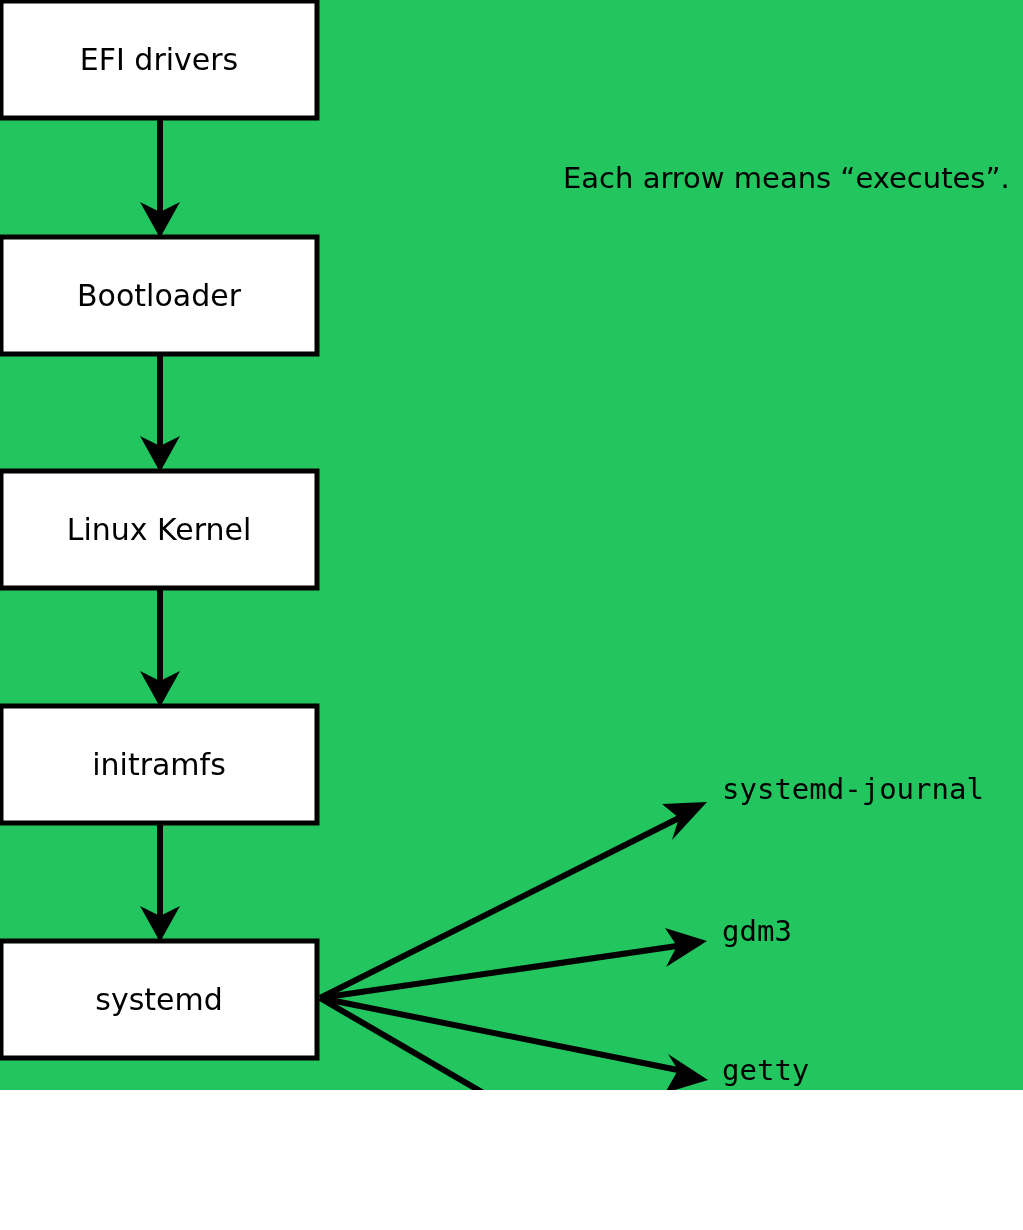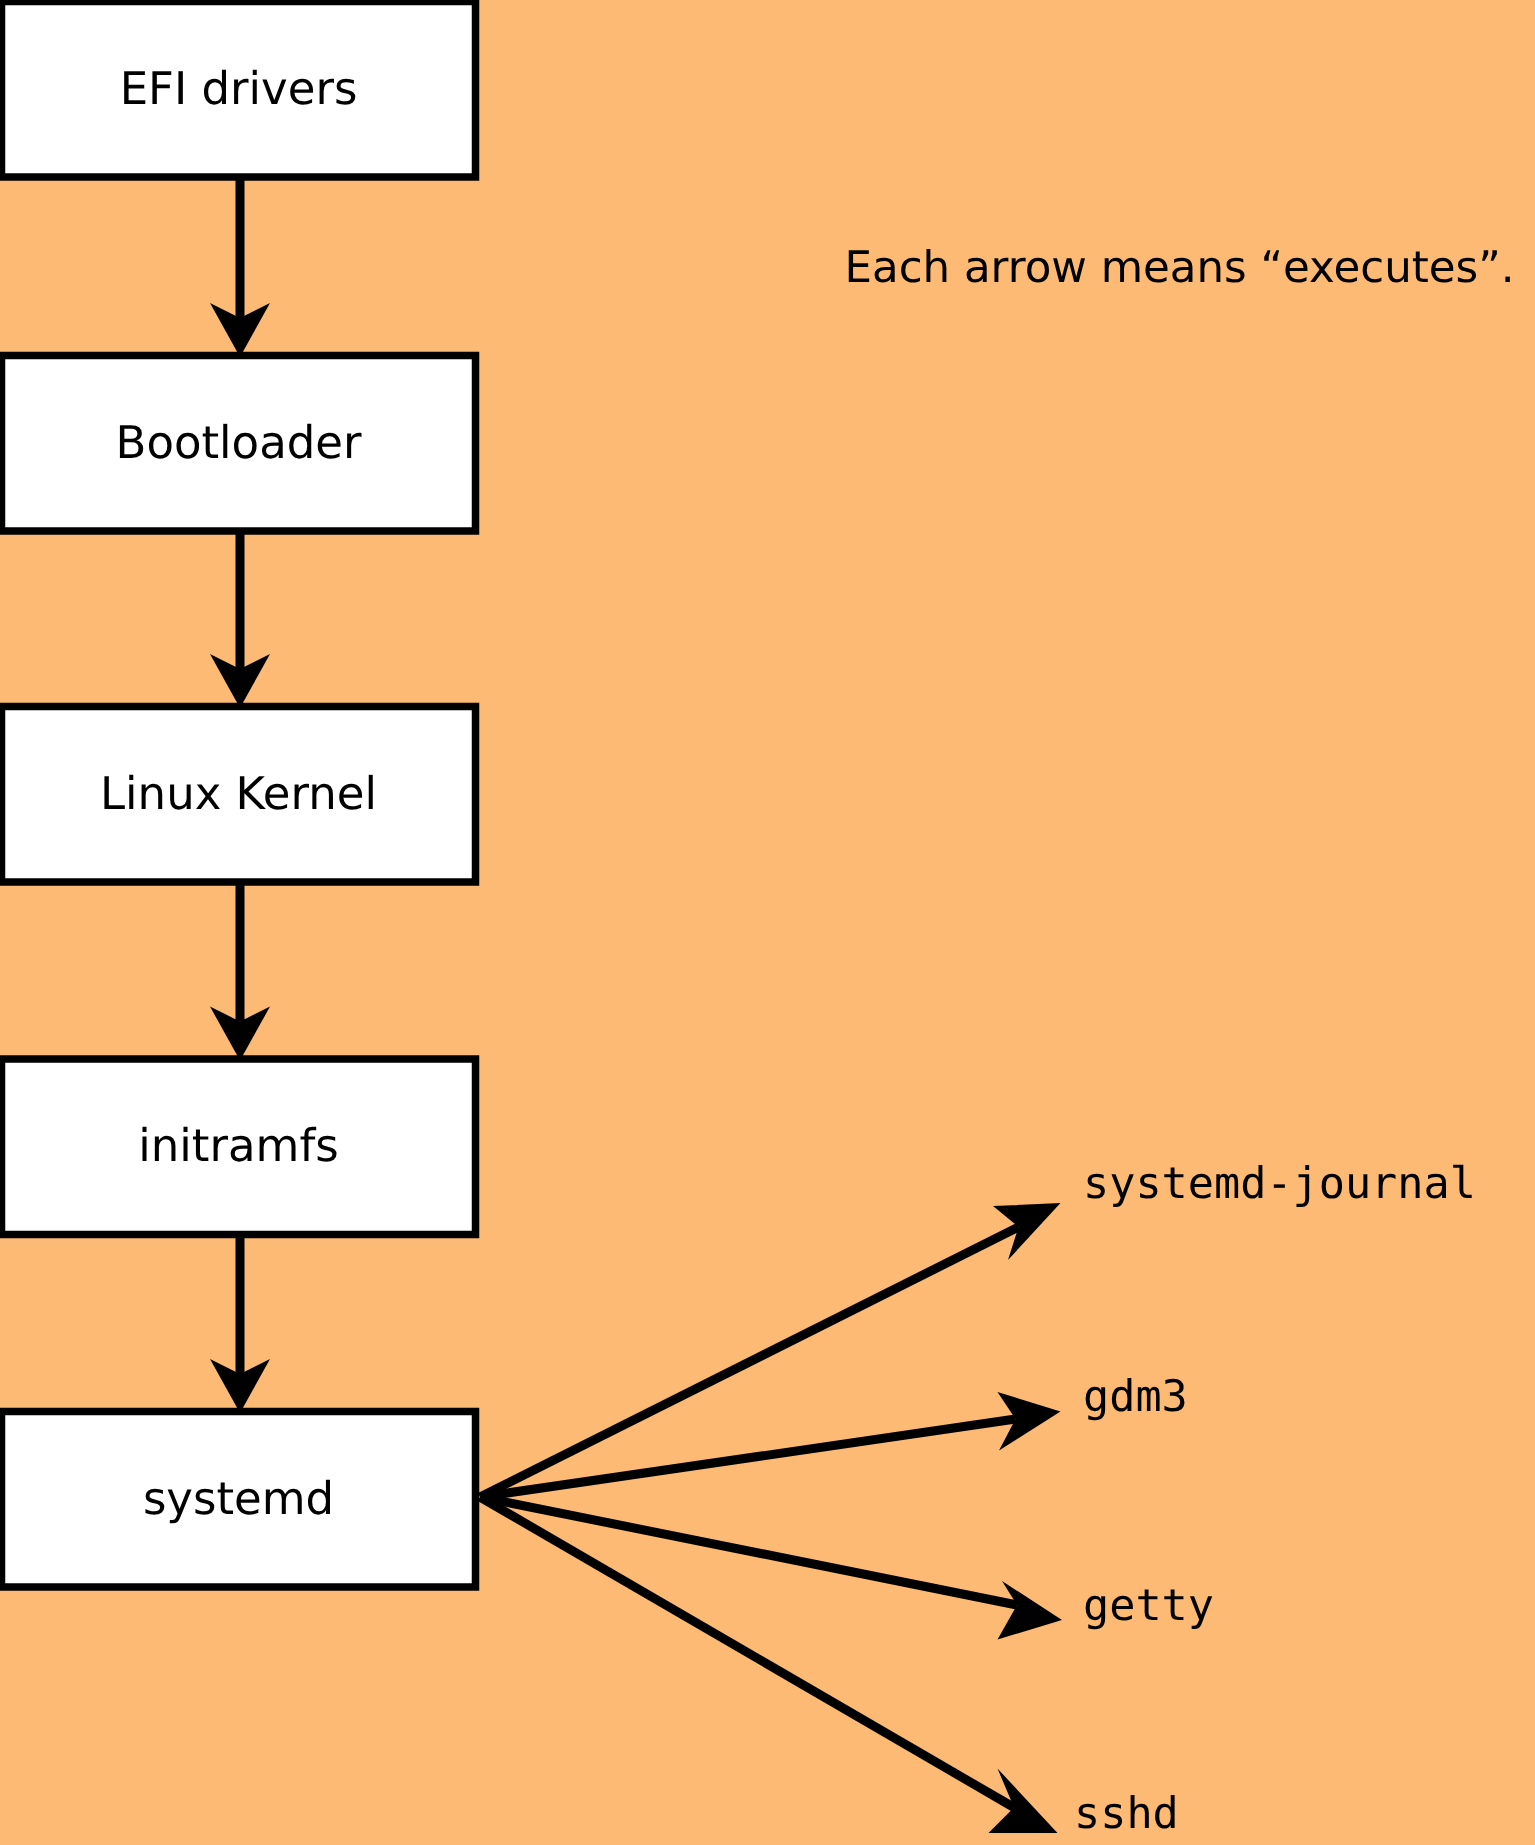--- a/index.html
+++ b/index.html
@@ -3,22 +3,22 @@
 <meta charset="utf-8">
 <style>
   html, body {
     margin: 0;
     padding: 0;
     background: #ffffff;
   }
   #canvas {
     position: relative;
     width: 1023px;
-    height: 1230px;
-    background: #fdba74;
+    height: 1090px;
+    background: #22c55e;
     overflow: hidden;
     font-family: "DejaVu Sans", "Liberation Sans", sans-serif;
   }
   #diagram-svg {
     position: absolute;
     left: 0;
     top: 0;
     width: 1023px;
     height: 1230px;
   }

